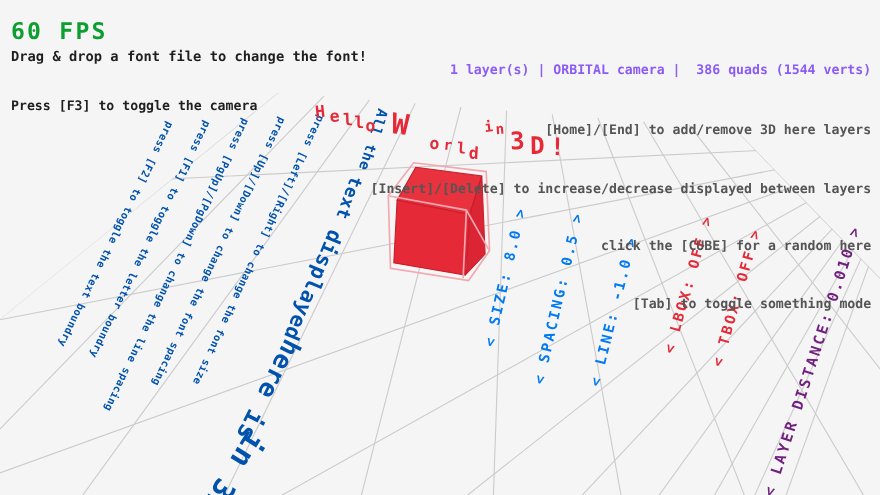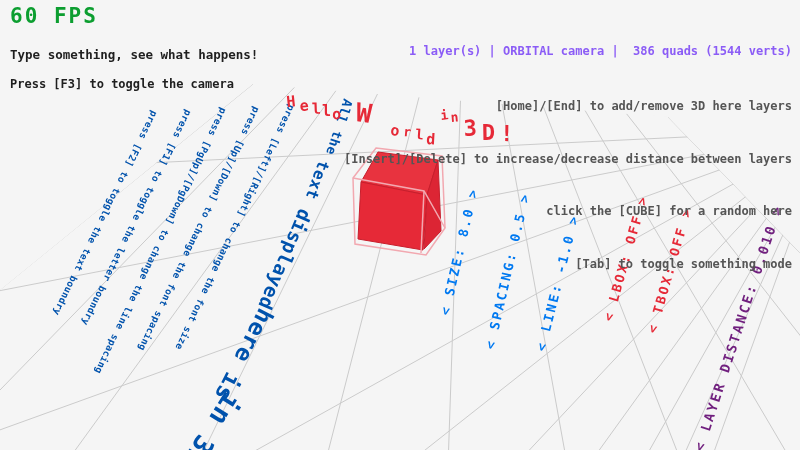--- a/index.html
+++ b/index.html
@@ -1,19 +1,19 @@
 <!DOCTYPE html>
 <html><head>
 <meta charset="utf-8">
 <style>
   html,body{margin:0;padding:0;}
   .stage{position:relative;width:800px;height:450px;background:#F5F5F5;overflow:hidden;
          font-family:"DejaVu Sans Mono", monospace;}
   svg{position:absolute;left:0;top:0;}
-  .hud{position:absolute;left:0;top:0;width:800px;height:352px;pointer-events:none;}
+  .hud{position:absolute;left:0;top:12px;width:800px;height:352px;pointer-events:none;}
   .hud div{position:absolute;white-space:pre;}
   .fps{left:10px;top:4px;font-size:21px;font-weight:bold;letter-spacing:2px;}
   .hint1{left:10px;top:31px;font-size:12.5px;font-weight:bold;}
   .hint2{left:10px;top:47px;font-size:12.5px;font-weight:bold;}
   .hint3{left:10px;top:77px;font-size:12px;font-weight:bold;}
   .rightcol{right:8px;top:6px;text-align:right;position:absolute;}
   .rightcol div{position:static;}
   .status{font-size:12px;font-weight:bold;margin-bottom:3px;}
   .helpline{font-size:12px;font-weight:bold;line-height:14.6px;}
   text{font-family:"DejaVu Sans Mono", monospace;font-weight:bold;}
@@ -105,23 +105,23 @@
         <text transform="translate(441,120) rotate(-7)" font-size="13" fill="#E62937">i</text>
         <text transform="translate(451,122) rotate(-5)" font-size="13" fill="#E62937">n</text>
         <text transform="translate(464,136) rotate(-3)" font-size="22" fill="#E62937">3</text>
         <text transform="translate(482,140) rotate(-1)" font-size="22" fill="#E62937">D</text>
         <text transform="translate(500,141) rotate(1)" font-size="22" fill="#E62937">!</text>
       </g>
   </svg>
 
   <div class="hud">
     <div class="fps" style="color: rgb(12, 158, 48);">60 FPS</div>
-    <div class="hint2" style="color: rgb(31, 31, 31);">Type something, see what happens!</div>
+    <div class="hint1" style="color: rgb(31, 31, 31);">Drag &amp; drop a font file to change the font!</div>
     <div class="hint3" style="color: rgb(31, 31, 31);">Press [F3] to toggle the camera</div>
     <div class="rightcol">
       <div class="status" style="color: #8b5cf6;">1 layer(s) | ORBITAL camera |  386 quads (1544 verts)</div>
       <div class="helpline" style="color: rgb(85, 85, 85);">[Home]/[End] to add/remove 3D here layers</div>
-      <div class="helpline" style="color: rgb(85, 85, 85);">[Insert]/[Delete] to increase/decrease distance between layers</div>
+      <div class="helpline" style="color: rgb(85, 85, 85);">[Insert]/[Delete] to increase/decrease displayed between layers</div>
       <div class="helpline" style="color: rgb(85, 85, 85);">click the [CUBE] for a random here</div>
       <div class="helpline" style="color: rgb(85, 85, 85);">[Tab] to toggle something mode</div>
     </div>
   </div>
 </div>
 
 </body></html>

